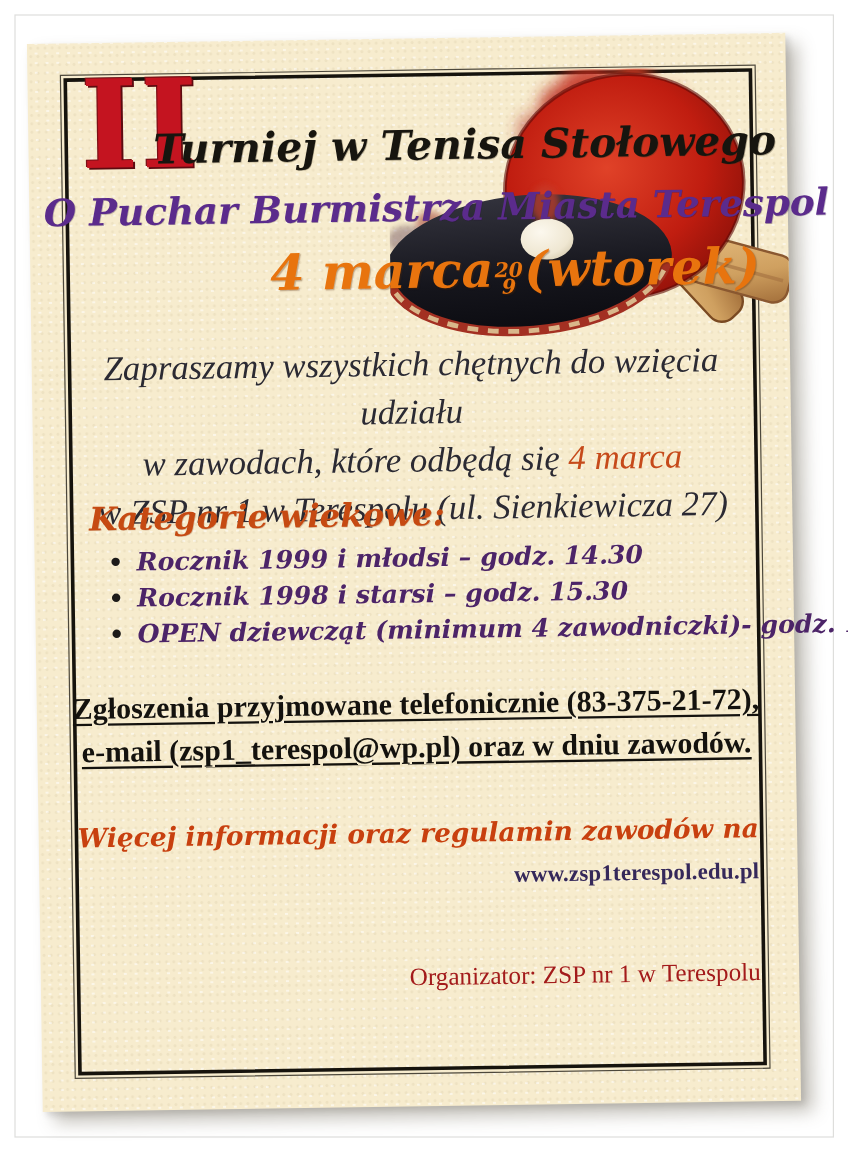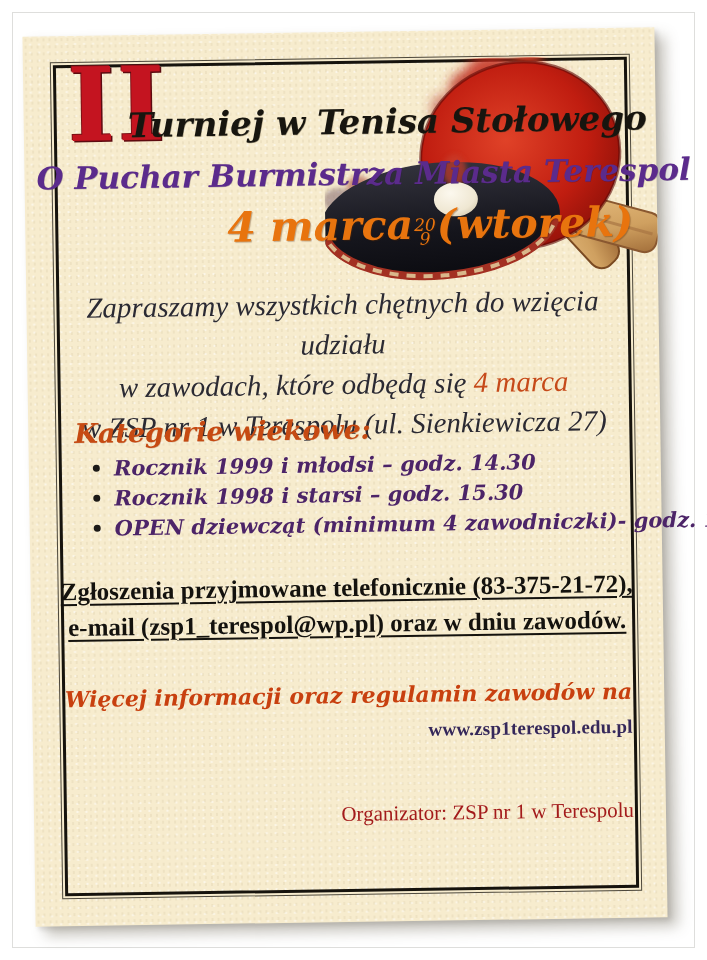--- a/index.html
+++ b/index.html
@@ -46,21 +46,21 @@
     left:12px;right:12px;top:124px;text-align:center;
     font-size:31px;font-weight:bold;font-style:italic;color:#5b2b8c;
     white-space:nowrap;text-shadow:0.5px 0.5px 0 rgba(40,20,60,.3);
   }
   .date-line{
     right:24px;top:170px;font-size:41px;font-weight:bold;font-style:italic;
     color:#e8740e;white-space:nowrap;text-shadow:1px 1px 1px rgba(90,40,0,.35);
   }
   .year-stack{
     display:inline-block;vertical-align:baseline;font-size:17px;line-height:0.82;
-    font-style:italic;font-weight:normal;text-align:center;
+    font-style:italic;font-weight:bold;text-align:center;
     transform:translateY(6px);margin:0 1px;
   }
   .year-stack span{display:block;}
   .intro{
     left:18px;right:18px;top:252px;text-align:center;
     font-family:"Liberation Serif", serif;
     font-size:29px;font-style:italic;color:#2b2a33;line-height:1.38;
   }
   .intro .hl{color:#c64a1a;}
   .cat-heading{

